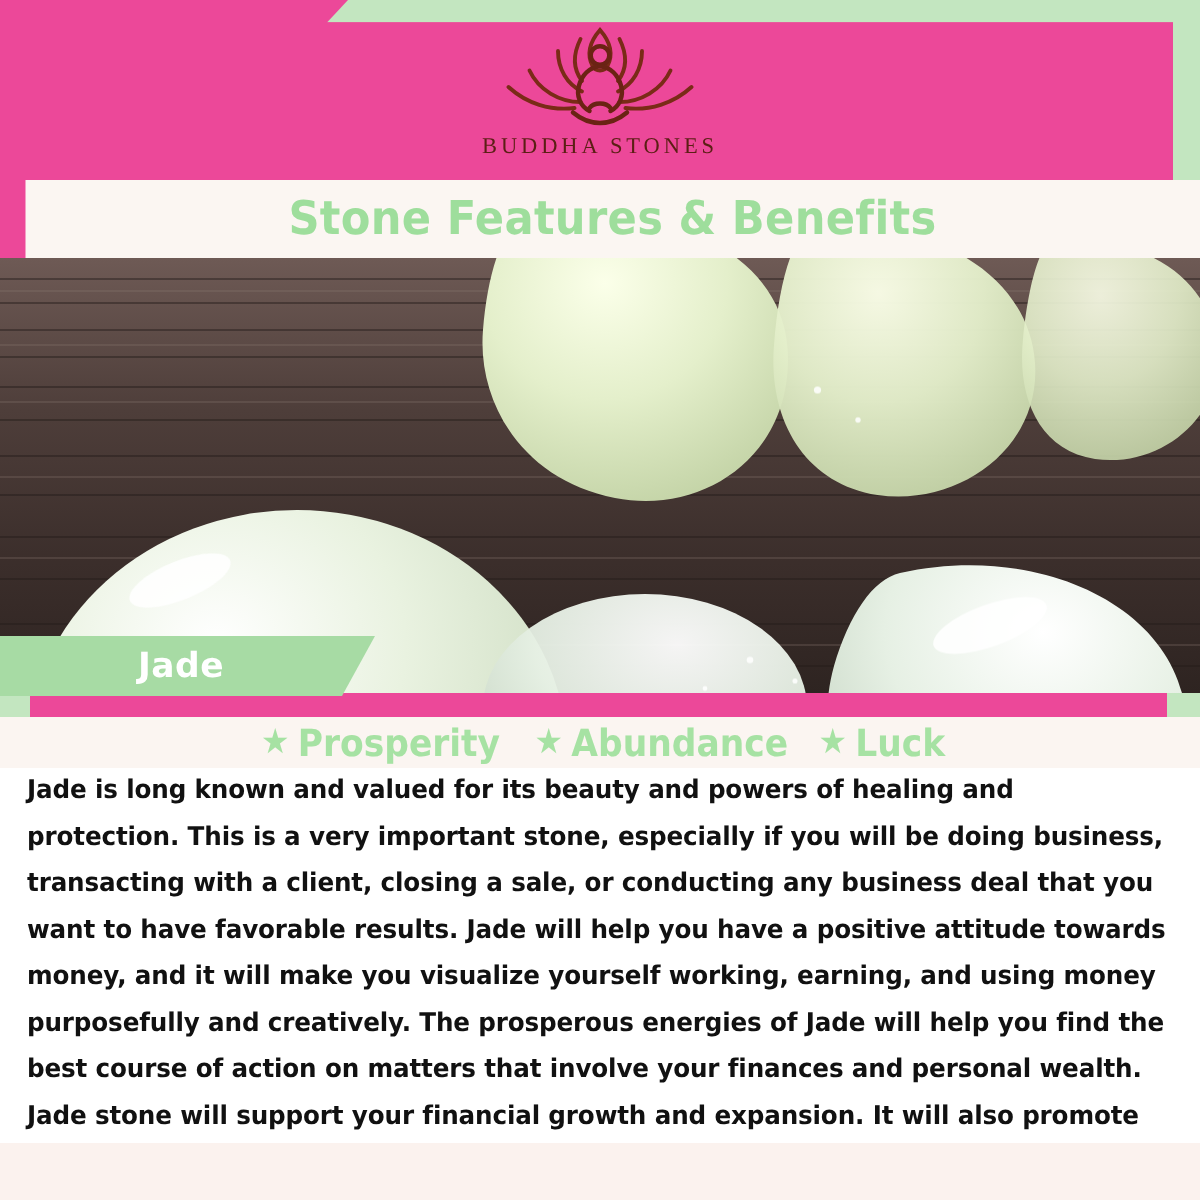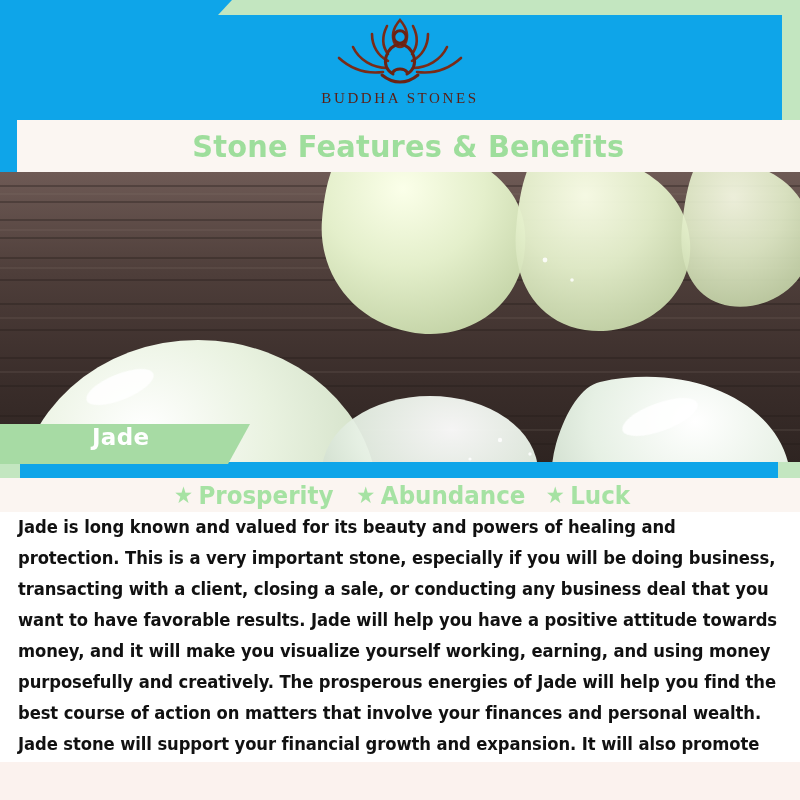--- a/index.html
+++ b/index.html
@@ -5,21 +5,21 @@
   html, body {
     margin: 0;
     padding: 0;
     background: #ffffff;
   }
   #poster {
     position: relative;
     width: 800px;
     height: 800px;
     overflow: hidden;
-    background: #0ea5e9;
+    background: #ec4899;
     font-family: "Liberation Sans", sans-serif;
   }
 
   
   .deco { position: absolute; background: #c3e6c0; }
 
   
   .deco-top-right {
     top: 0; right: 0;
     width: 582px; height: 15px;
@@ -110,20 +110,21 @@
   .photo svg { display: block; width: 800px; height: 290px; }
 
   
   .jade-tag {
     position: absolute;
     top: 424px; left: 0;
     width: 250px; height: 40px;
     background: #a7dba4;
     clip-path: polygon(0 0, 100% 0, calc(100% - 22px) 100%, 0 100%);
     display: flex;
+    align-items: center;
   }
   .jade-label {
     margin-left: 92px;
     color: #ffffff;
     font-family: "DejaVu Sans", sans-serif;
     font-weight: 700;
     font-size: 23px;
     letter-spacing: 0.3px;
   }
 

